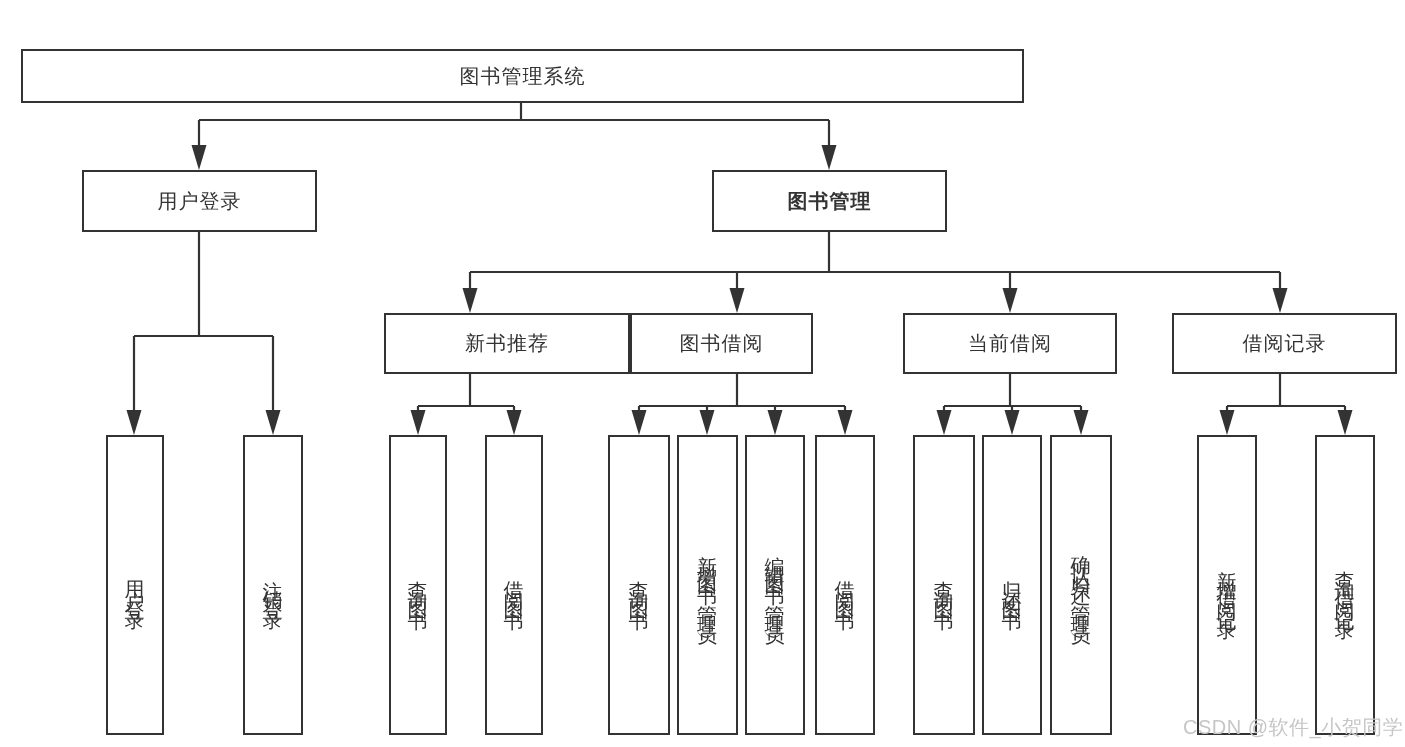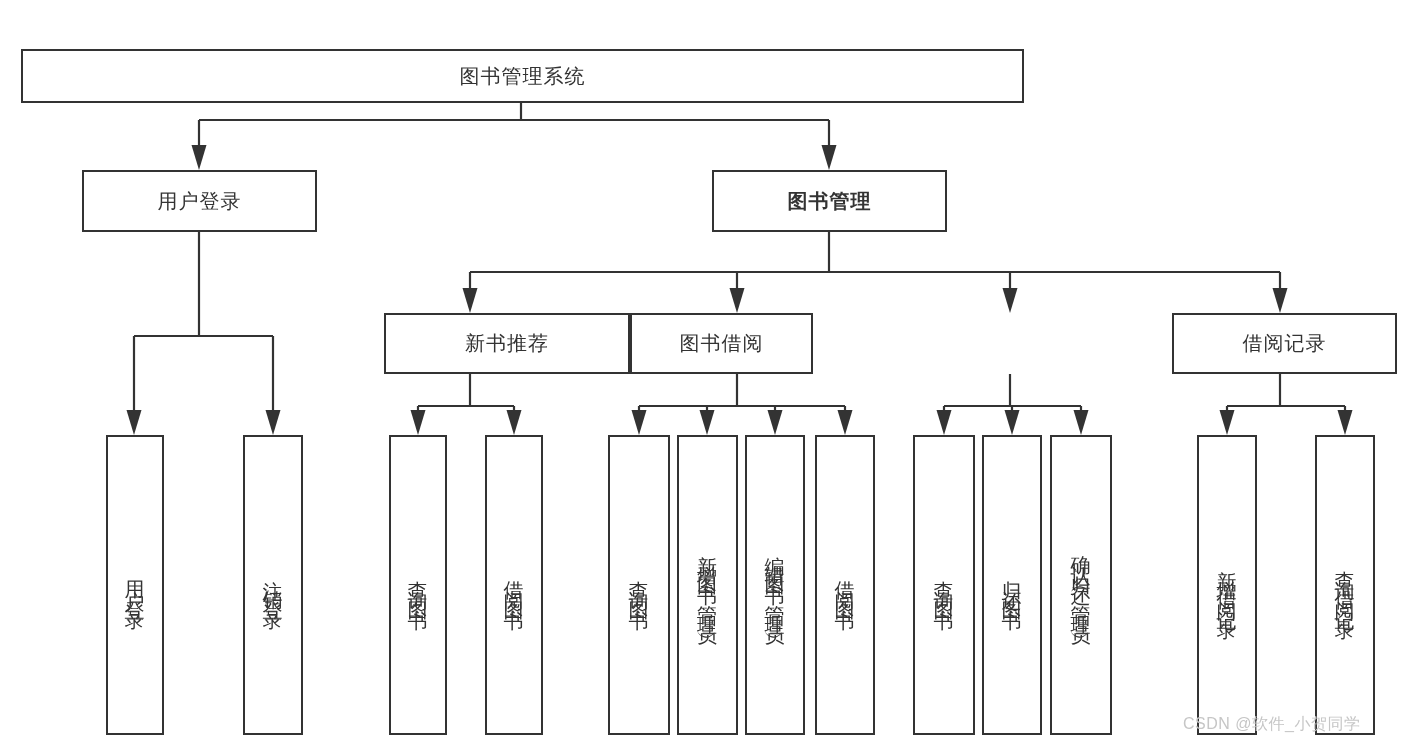--- a/index.html
+++ b/index.html
@@ -54,21 +54,21 @@
     line-height: 1;
   }
   .root-box   { left: 21px;  top: 13px;  width: 1003px; height: 54px; margin-top: 36px; }
   .lvl2       { top: 170px; height: 62px; }
   .lvl3       { top: 313px; height: 61px; }
   .leaf       { top: 435px; height: 300px; }
   .watermark {
     position: absolute;
     left: 1183px;
     top: 714px;
-    font-size: 16px;
+    font-size: 20px;
     color: var(--wm);
     z-index: 5;
     white-space: nowrap;
     letter-spacing: 0.5px;
   }
 </style>
 </head>
 <body>
 
 <div class="stage">
@@ -123,20 +123,21 @@
     </g>
   </svg>
 
   <div class="box h root-box">图书管理系统</div>
 
   <div class="box h lvl2" style="left:82px; width:235px;">用户登录</div>
   <div class="box h lvl2" style="left:712px; width:235px;font-weight:bold;">图书管理</div>
 
   <div class="box h lvl3" style="left:342px; width:246px;margin-left:42px;">新书推荐</div>
   <div class="box h lvl3" style="left:630px; width:183px;">图书借阅</div>
+  <div class="box h lvl3" style="left:903px; width:214px;">当前借阅</div>
   <div class="box h lvl3" style="left:1172px; width:225px;text-align:right;">借阅记录</div>
 
   <div class="box leaf" style="left:106px; width:58px;">用户登录</div>
   <div class="box leaf" style="left:243px; width:60px;">注销登录</div>
 
   <div class="box leaf" style="left:389px; width:58px;">查询图书</div>
   <div class="box leaf" style="left:485px; width:58px;">借阅图书</div>
 
   <div class="box leaf" style="left:608px; width:62px;">查询图书</div>
   <div class="box leaf" style="left:677px; width:61px;">新增图书（管理员）</div>

